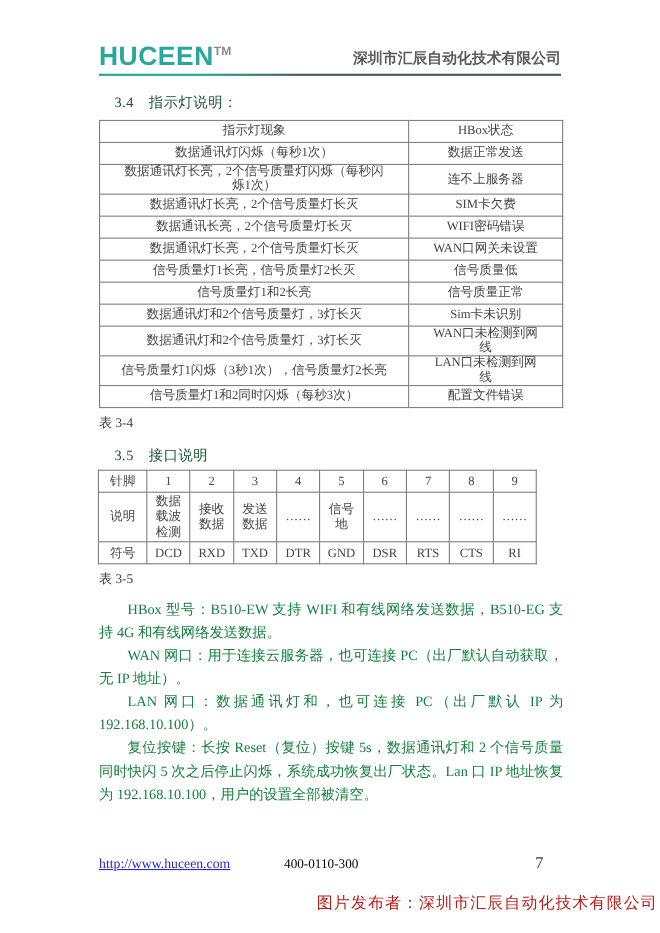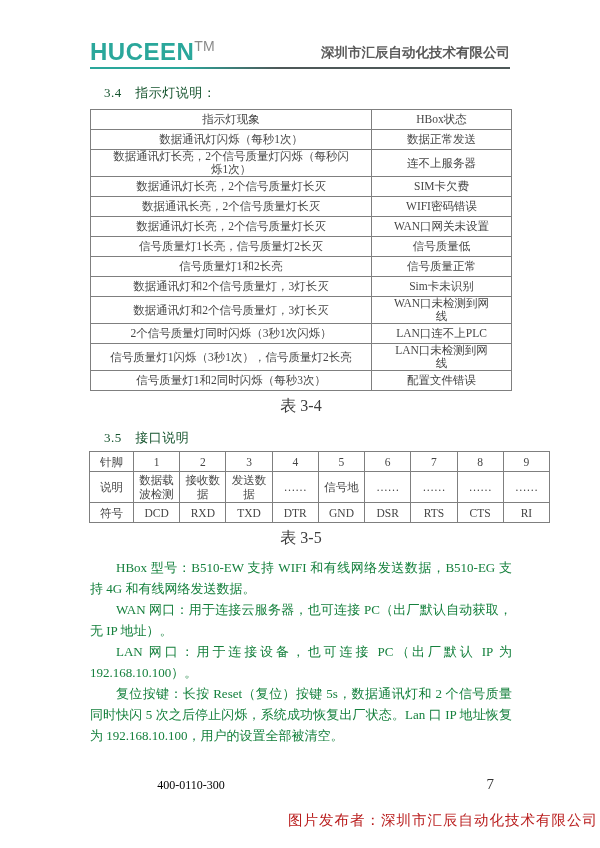--- a/index.html
+++ b/index.html
@@ -23,23 +23,23 @@
   }
   .logo {
     font-family: "Liberation Sans", "DejaVu Sans", sans-serif;
     font-weight: bold;
     font-size: 24px;
     letter-spacing: 0.5px;
     color: #2aa79b;
     line-height: 1;
   }
   .logo sup {
-    font-size: 14px;
+    font-size: 11px;
     color: #8a8a8a;
-    font-weight: normal;
+    font-weight: bold;
     vertical-align: super;
     letter-spacing: 0;
   }
   .company {
     font-family: "Liberation Sans", "DejaVu Sans", sans-serif;
     font-weight: bold;
     font-size: 13.5px;
     color: #595959;
     padding-bottom: 2px;
   }
@@ -71,36 +71,36 @@
     vertical-align: middle;
     height: 20px;
     padding: 0 19px;
     color: #454545;
     line-height: 13px;
   }
   .led-table col.c1 { width: 281px; }
   .led-table col.c2 { width: 140px; }
 
   .caption {
-    text-align: center;
-    font-size: 16px;
+    text-align: left;
+    font-size: 12px;
     color: #3d3d3d;
     margin-top: 5px;
   }
 
   .iface-line {
     font-size: 13px;
     line-height: 19.5px;
     margin-left: 10px;
     color: #333333;
     white-space: nowrap;
   }
   .iface-lines { margin-top: 3px; margin-bottom: 5px; }
 
-  .pin-table { width: 461px; margin-left: -1px; }
+  .pin-table { width: 399px; margin-left: -1px; }
   .pin-table td {
     border: 1px solid #7f7f7f;
     font-size: 11.5px;
     text-align: center;
     vertical-align: middle;
     height: 20px;
     padding: 1px 2px;
     color: #454545;
     line-height: 14px;
   }
@@ -200,24 +200,20 @@
             <td>信号质量灯1和2长亮</td>
             <td>信号质量正常</td>
           </tr>
           <tr>
             <td>数据通讯灯和2个信号质量灯，3灯长灭</td>
             <td>Sim卡未识别</td>
           </tr>
           <tr>
             <td>数据通讯灯和2个信号质量灯，3灯长灭</td>
             <td>WAN口未检测到网线</td>
-          </tr>
-          <tr>
-            <td>2个信号质量灯同时闪烁（3秒1次闪烁）</td>
-            <td>LAN口连不上PLC</td>
           </tr>
           <tr>
             <td>信号质量灯1闪烁（3秒1次），信号质量灯2长亮</td>
             <td>LAN口未检测到网线</td>
           </tr>
           <tr>
             <td>信号质量灯1和2同时闪烁（每秒3次）</td>
             <td>配置文件错误</td>
           </tr>
         </tbody>
@@ -277,26 +273,27 @@
             <td>CTS</td>
             <td>RI</td>
           </tr>
       </tbody>
     </table>
     <p class="caption">表 3-5</p>
 
     <div class="paras">
       <p class="para">HBox 型号：B510-EW 支持 WIFI 和有线网络发送数据，B510-EG 支持 4G 和有线网络发送数据。</p>
       <p class="para">WAN 网口：用于连接云服务器，也可连接 PC（出厂默认自动获取，无 IP 地址）。</p>
-      <p class="para">LAN 网口：用于连接设备，也可连接 PC（出厂默认 IP 为 192.168.10.100）。</p>
+      <p class="para">LAN 网口：数据通讯灯和，也可连接 PC（出厂默认 IP 为 192.168.10.100）。</p>
       <p class="para">复位按键：长按 Reset（复位）按键 5s，数据通讯灯和 2 个信号质量同时快闪 5 次之后停止闪烁，系统成功恢复出厂状态。Lan 口 IP 地址恢复为 192.168.10.100，用户的设置全部被清空。</p>
     </div>
 
   </div>
 
   <div class="footer">
+    <div class="fcell"><a href="#" class="link">http://www.huceen.com</a></div>
     <div class="fcell phone">400-0110-300</div>
     <div class="fcell pageno">7</div>
   </div>
 
   <div class="watermark">图片发布者：深圳市汇辰自动化技术有限公司</div>
 
 </div>
 
 </body></html>

